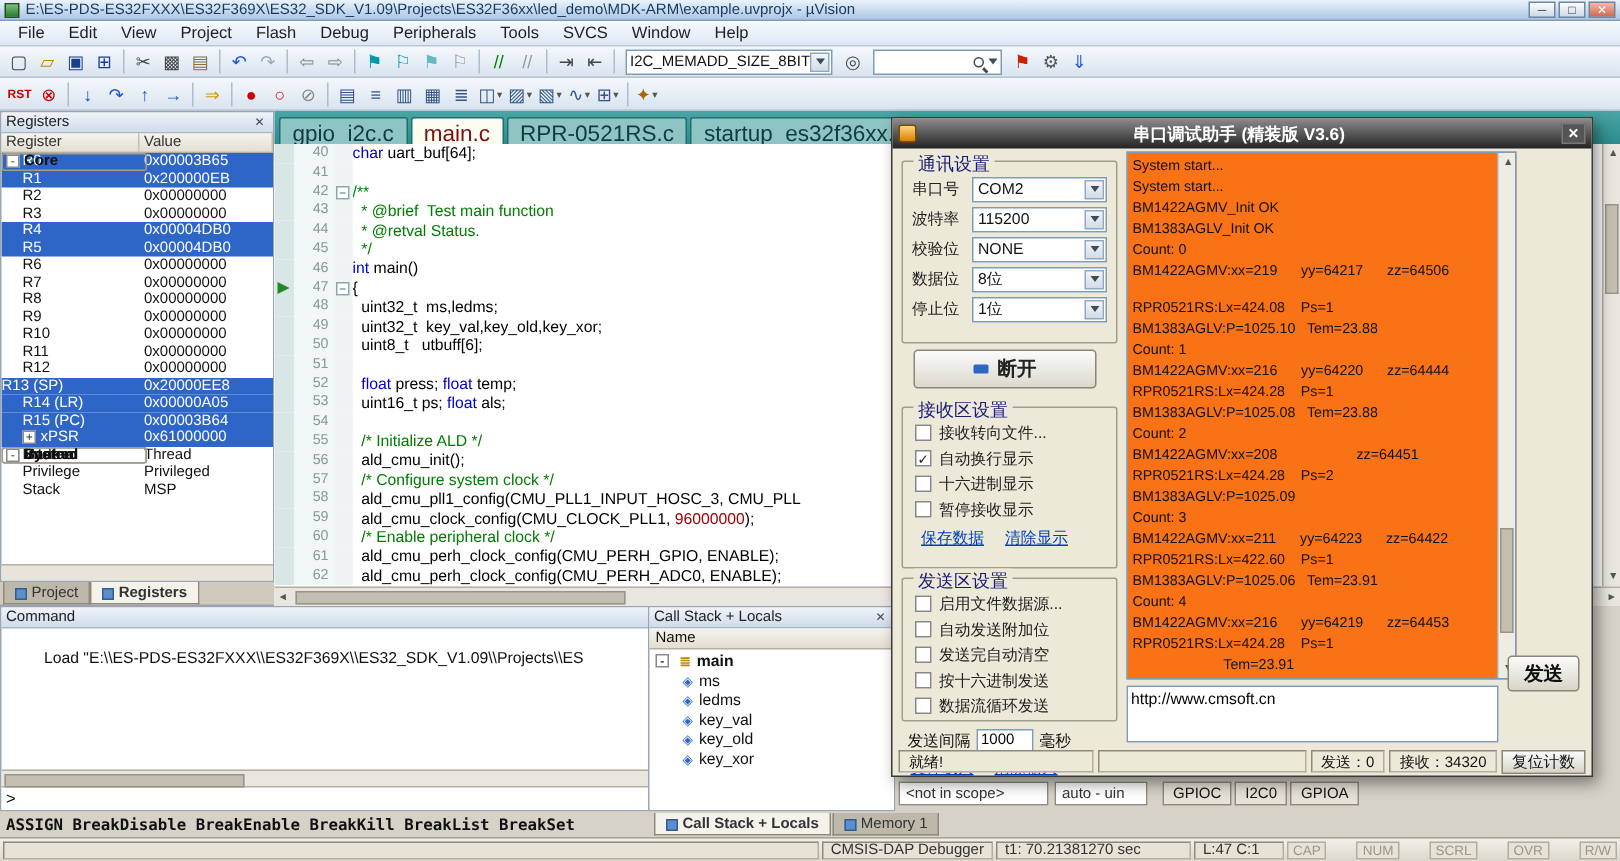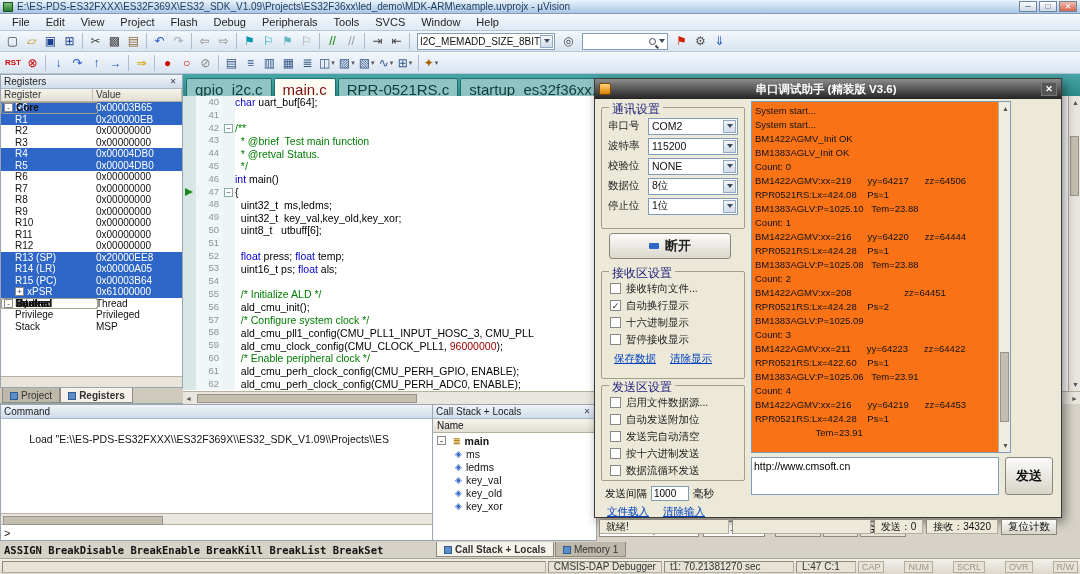--- a/index.html
+++ b/index.html
@@ -124,22 +124,22 @@
   .olab{font-size:10.5px;color:#222;white-space:nowrap;}
   .linkrow{display:flex;gap:14px;padding-left:12px;align-items:center;}
   .slink{color:#0040c0;text-decoration:underline;font-size:10.5px;}
   #intervalrow{position:absolute;left:10px;top:407px;display:flex;align-items:center;gap:4px;font-size:10.5px;}
   #intervalrow input{width:38px;height:15px;border:1px solid #7f9db9;font-size:10px;padding-left:2px;}
   #sendlinks{position:absolute;left:0px;top:426px;}
   #slog{position:absolute;left:156px;top:22px;width:260px;height:352px;background:#f97316;border:1px solid #7f9db9;overflow:hidden;padding-left:16px;}
   #loglines{position:absolute;left:3px;top:2px;right:13px;bottom:2px;font-family:"DejaVu Sans Mono",monospace;font-size:9.5px;line-height:14px;color:#111;overflow:hidden;}
   #slogscroll{position:absolute;right:0;top:0;width:12px;height:100%;background:#efece2;border-left:1px solid #b5b0a2;}
   #surl{position:absolute;left:156px;top:378px;width:248px;height:38px;background:#fff;border:1px solid #7f9db9;font-size:10.5px;font-family:"Liberation Sans",sans-serif;padding:2px;resize:none;outline:none;}
-  #sendbtn{position:absolute;left:410px;top:378px;width:48px;height:38px;background:linear-gradient(#fbfbfb,#d8d4c8);border:1px solid #8a8678;border-radius:3px;font-size:13px;font-weight:bold;display:flex;align-items:center;justify-content:center;}
-  #sstatus{position:absolute;left:4px;top:439px;width:458px;height:17px;display:flex;align-items:center;gap:3px;}
+  #sendbtn{position:absolute;left:410px;top:358px;width:48px;height:24px;background:linear-gradient(#fbfbfb,#d8d4c8);border:1px solid #8a8678;border-radius:3px;font-size:13px;font-weight:bold;display:flex;align-items:center;justify-content:center;}
+  #sstatus{position:absolute;left:4px;top:420px;width:458px;height:17px;display:flex;align-items:center;gap:3px;}
   .sscell{border:1px solid #b3ae9f;border-top-color:#8f8a7c;border-left-color:#8f8a7c;height:15px;display:flex;align-items:center;padding:0 6px;font-size:10px;background:#ece9d8;white-space:nowrap;}
   #ssready{width:130px;}
   #ssfill{flex:1;}
   #resetcnt{border:1px solid #8a8678;background:linear-gradient(#fbfbfb,#d8d4c8);height:16px;display:flex;align-items:center;padding:0 6px;font-size:10.5px;}
 </style>
 </head>
 <body>
 
 <div id="titlebar">
   <span class="appicon"></span>
@@ -332,21 +332,21 @@
         </div>
         <div class="rc2">0x00000000</div>
       </div>
       <div class="rrow">
         <div class="rc1" style="padding-left: 14px;">
           <span class="rl">R12</span>
         </div>
         <div class="rc2">0x00000000</div>
       </div>
       <div class="rrow sel">
-        <div class="rc1" style="padding-left: 14px;">
+        <div class="rc1" style="">
           <span class="rl">R13 (SP)</span>
         </div>
         <div class="rc2">0x20000EE8</div>
       </div>
       <div class="rrow sel">
         <div class="rc1" style="padding-left: 14px;">
           <span class="rl">R14 (LR)</span>
         </div>
         <div class="rc2">0x00000A05</div>
       </div>
@@ -781,21 +781,21 @@
   </div>
 
   <div id="slog">
     <div id="loglines">
         <div class="logl" style="white-space: pre; height: 14px;">System start...</div>
         <div class="logl" style="white-space: pre; height: 14px;">System start...</div>
         <div class="logl" style="white-space: pre; height: 14px;">BM1422AGMV_Init OK</div>
         <div class="logl" style="white-space: pre; height: 14px;">BM1383AGLV_Init OK</div>
         <div class="logl" style="white-space: pre; height: 14px;">Count: 0</div>
         <div class="logl" style="white-space: pre; height: 14px;">BM1422AGMV:xx=219      yy=64217      zz=64506</div>
-        <div class="logl" style="white-space: pre; height: 14px;">RPR0521RS:Lx=424.08    Ps=1</div>
+        <div class="logl" style="white-space: pre; height: 14px; margin-top: 11px;">RPR0521RS:Lx=424.08    Ps=1</div>
         <div class="logl" style="white-space: pre; height: 14px;">BM1383AGLV:P=1025.10   Tem=23.88</div>
         <div class="logl" style="white-space: pre; height: 14px;">Count: 1</div>
         <div class="logl" style="white-space: pre; height: 14px;">BM1422AGMV:xx=216      yy=64220      zz=64444</div>
         <div class="logl" style="white-space: pre; height: 14px;">RPR0521RS:Lx=424.28    Ps=1</div>
         <div class="logl" style="white-space: pre; height: 14px;">BM1383AGLV:P=1025.08   Tem=23.88</div>
         <div class="logl" style="white-space: pre; height: 14px;">Count: 2</div>
         <div class="logl" style="white-space: pre; height: 14px;">BM1422AGMV:xx=208                    zz=64451</div>
         <div class="logl" style="white-space: pre; height: 14px;">RPR0521RS:Lx=424.28    Ps=2</div>
         <div class="logl" style="white-space: pre; height: 14px;">BM1383AGLV:P=1025.09</div>
         <div class="logl" style="white-space: pre; height: 14px;">Count: 3</div>

